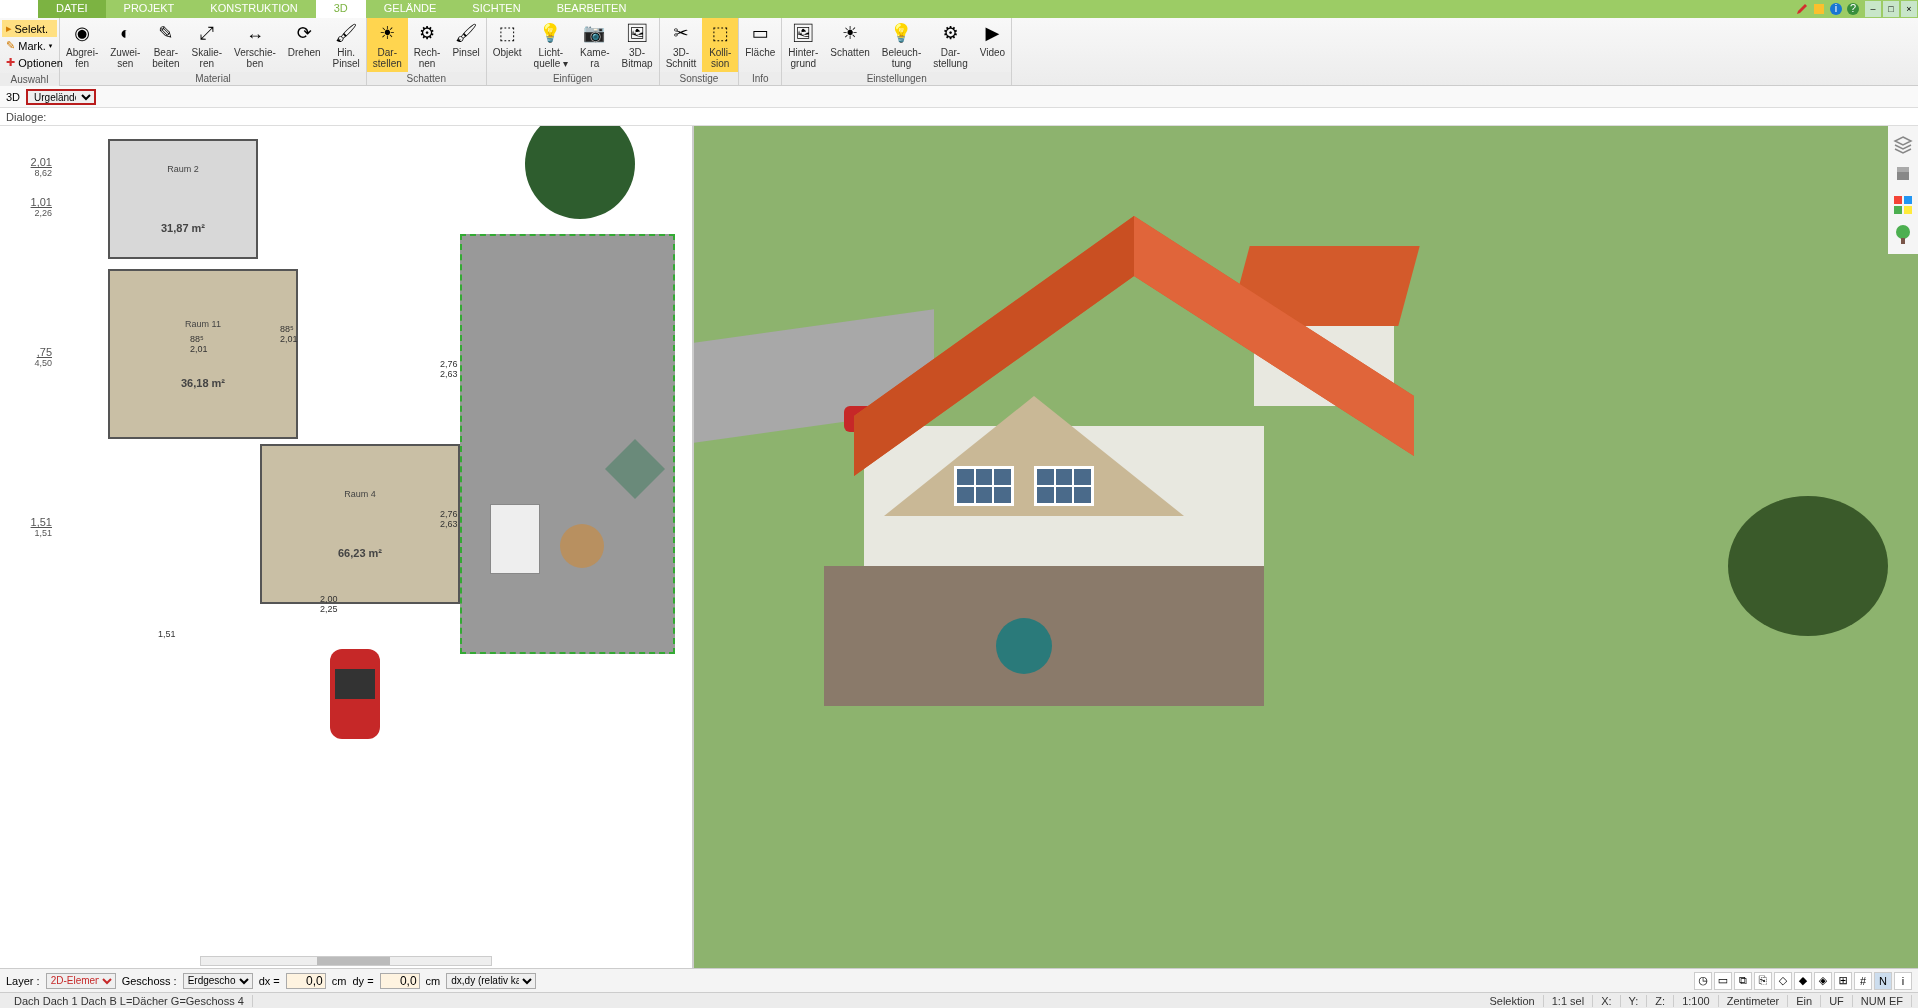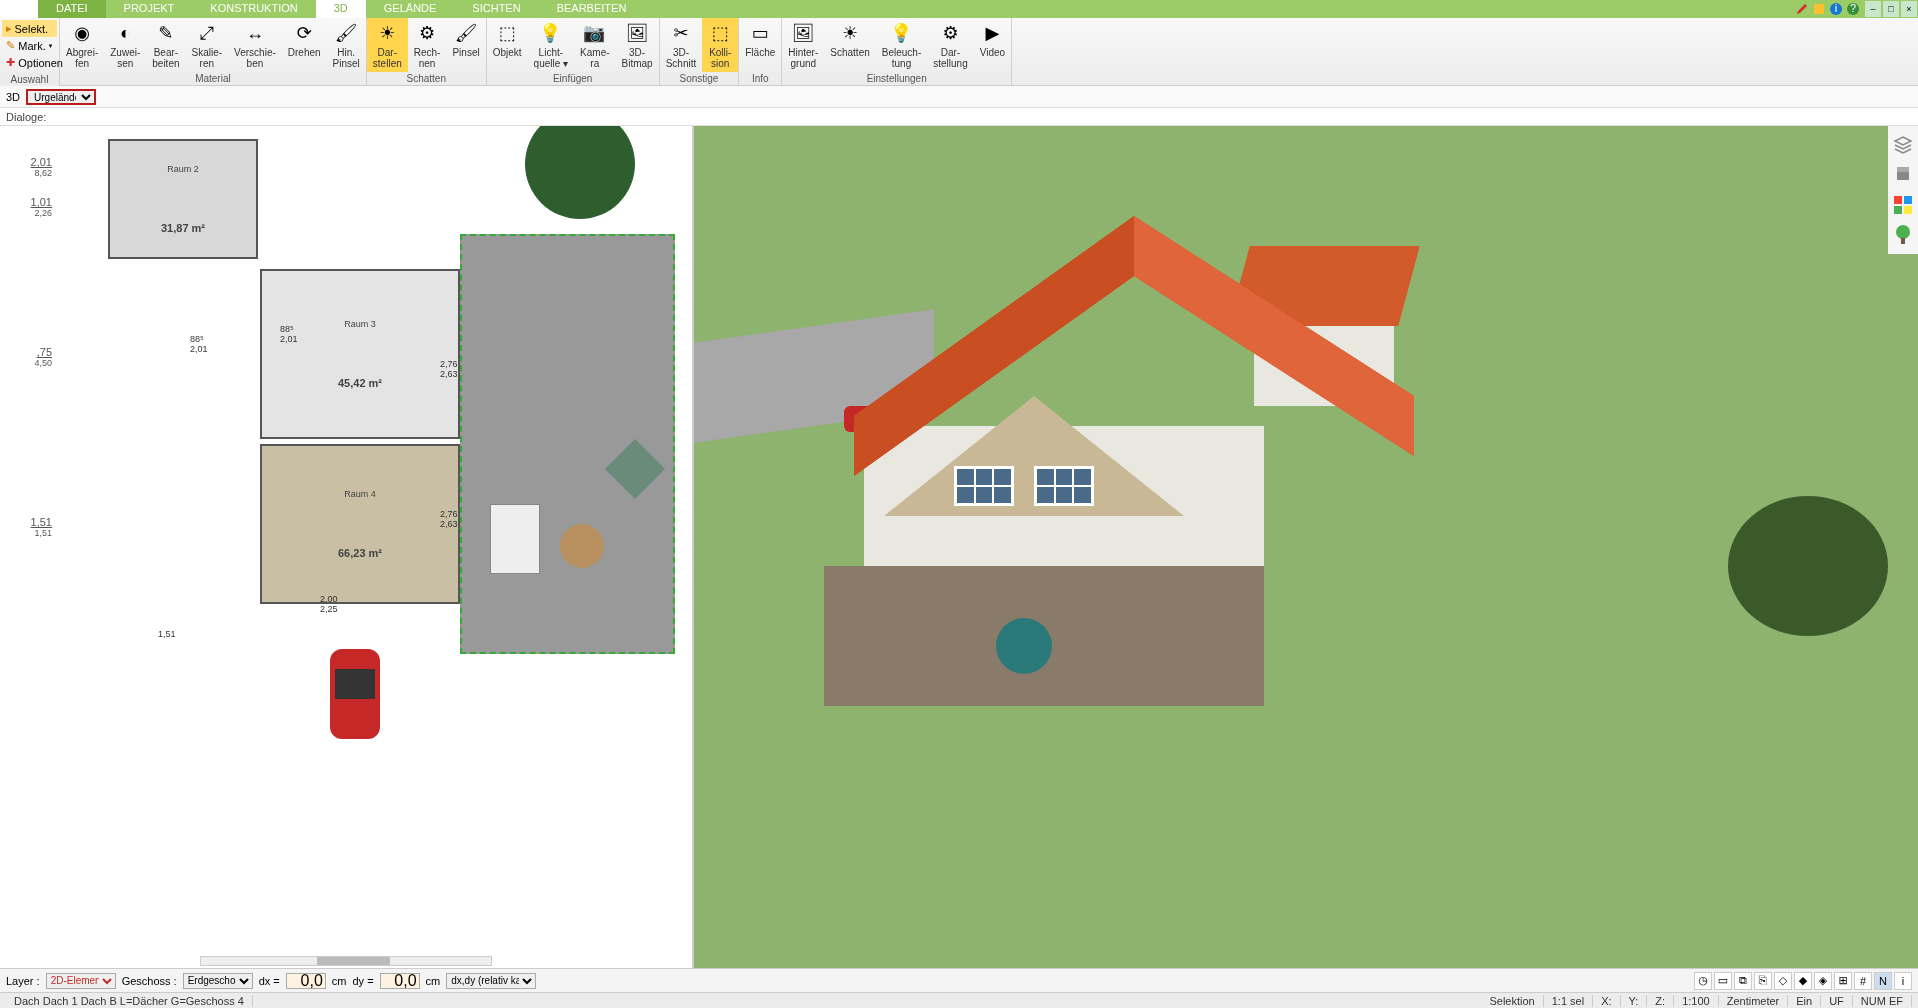--- a/index.html
+++ b/index.html
@@ -53,21 +53,21 @@
 .grass { position: absolute; inset: 0; background: #8db36e; }
 .driveway { position: absolute; background: #a8a8a8; }
 .car3d { position: absolute; width: 50px; height: 26px; background: #c62828; border-radius: 6px; }
 
 
 .rightbar { position: absolute; right: 0; top: 0; width: 30px; display: flex; flex-direction: column; gap: 8px; padding: 8px 4px; background: #f5f5f5; }
 .rightbar-icon { width: 22px; height: 22px; cursor: pointer; display: flex; align-items: center; justify-content: center; }
 
 
 .bottombar { display: flex; align-items: center; height: 24px; background: #f4f4f4; border-top: 1px solid #ccc; padding: 0 6px; gap: 6px; font-size: 10px; }
-.bottombar input { width: 40px; height: 16px; font-size: 16px; border: 1px solid #aaa; text-align: right; padding: 0 2px; background: #fef3e0; }
+.bottombar input { width: 40px; height: 16px; font-size: 12px; border: 1px solid #aaa; text-align: right; padding: 0 2px; background: #fef3e0; }
 .bottombar select { height: 16px; font-size: 10px; border: 1px solid #aaa; }
 .bottombar-icons { display: flex; gap: 2px; margin-left: auto; }
 .bb-icon { width: 18px; height: 18px; border: 1px solid #ccc; background: #fff; cursor: pointer; display: flex; align-items: center; justify-content: center; }
 .bb-icon.active { background: #cde; }
 
 
 .statusbar { display: flex; align-items: center; height: 16px; background: #ececec; border-top: 1px solid #ccc; padding: 0 6px; font-size: 10px; color: #333; }
 .statusbar .cell { padding: 0 8px; border-right: 1px solid #ccc; }
 .statusbar .spacer { flex: 1; }
 
@@ -290,23 +290,23 @@
       <svg style="position:absolute;left:540px;top:300px;width:70px;height:70px">
           <polygon points="35,5 65,35 35,65 5,35" fill="#6a8a7a"></polygon>
         </svg>
 
       <div style="position:absolute;left:430px;top:370px;width:50px;height:70px;background:#eee;border:1px solid #888"></div>
       <div style="position:absolute;left:500px;top:390px;width:44px;height:44px;border-radius:50%;background:#b89060"></div>
     <div class="room" style="left: 48px; top: 5px; width: 150px; height: 120px; background: rgb(216, 216, 216);">
           <div class="room-label">Raum 2</div>
           <div class="room-area">31,87 m²</div>
         </div>
-        <div class="room" style="left: 200px; top: 135px; width: 200px; height: 170px; background: rgb(228, 228, 228);">
-          <div class="room-label">Raum 3</div>
-          <div class="room-area">45,42 m²</div>
+        <div class="room" style="left: 48px; top: 135px; width: 190px; height: 170px; background: rgb(201, 191, 165);">
+          <div class="room-label">Raum 11</div>
+          <div class="room-area">36,18 m²</div>
         </div>
         <div class="room" style="left: 200px; top: 310px; width: 200px; height: 160px; background: rgb(201, 191, 165);">
           <div class="room-label">Raum 4</div>
           <div class="room-area">66,23 m²</div>
         </div>
         <div style="position: absolute; left: 130px; top: 200px; font-size: 9px; white-space: pre; color: rgb(51, 51, 51);">88⁵
 2,01</div>
         <div style="position: absolute; left: 220px; top: 190px; font-size: 9px; white-space: pre; color: rgb(51, 51, 51);">88⁵
 2,01</div>
         <div style="position: absolute; left: 380px; top: 225px; font-size: 9px; white-space: pre; color: rgb(51, 51, 51);">2,76

